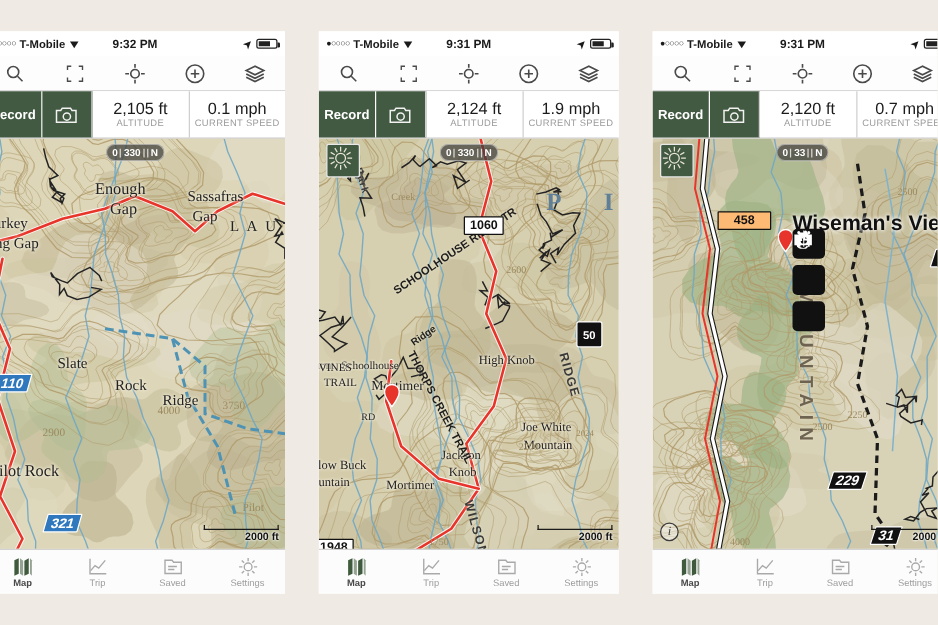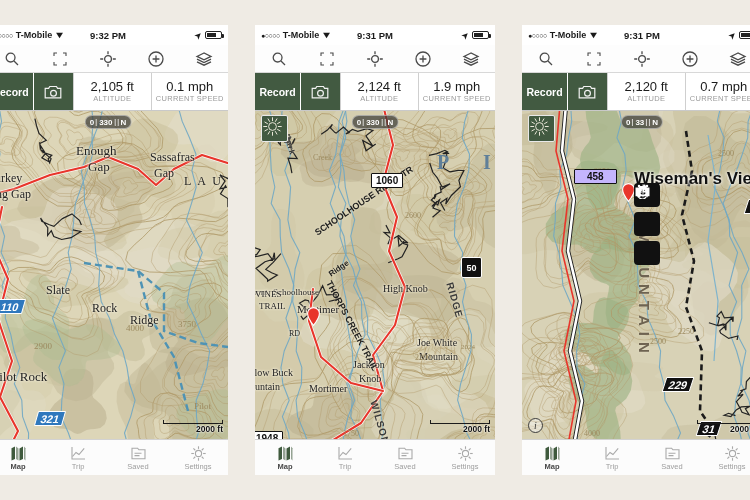--- a/index.html
+++ b/index.html
@@ -883,21 +883,21 @@
           <path d="M44 -6 L40 40 L52 88 L46 140 L58 190 L48 240 L60 290 L52 334" fill="none" stroke="#ffffff" stroke-width="2.6"></path>
           <path d="M38 -6 L34 40 L46 88 L40 140 L52 190 L42 240 L54 290 L46 334" fill="none" stroke="#e8352b" stroke-width="1.6"></path>
         </svg>
         <div style="position:absolute;left:112px;top:58px;font-size:17px;white-space:nowrap;pointer-events:none;color:#111;font-weight:bold;font-family:&quot;Liberation Sans&quot;,sans-serif;text-shadow:0 0 4px #fff,0 0 3px #fff;">Wiseman's View</div>
         <div style="position:absolute;left:114px;top:120px;font-size:15px;white-space:nowrap;pointer-events:none;color:#6e6351;font-weight:bold;letter-spacing:6px;writing-mode:vertical-rl;text-shadow:0 0 3px #e3dcc4;">MOUNTAIN</div>
         <div style="position:absolute;left:196px;top:38px;font-size:8px;white-space:nowrap;pointer-events:none;color:#9c8a5f;font-family:&quot;Liberation Serif&quot;,serif;">2500</div>
         <div style="position:absolute;left:72px;top:56px;font-size:8px;white-space:nowrap;pointer-events:none;color:#9c8a5f;font-family:&quot;Liberation Serif&quot;,serif;">2250</div>
         <div style="position:absolute;left:156px;top:216px;font-size:8px;white-space:nowrap;pointer-events:none;color:#9c8a5f;font-family:&quot;Liberation Serif&quot;,serif;">2250</div>
         <div style="position:absolute;left:128px;top:226px;font-size:8px;white-space:nowrap;pointer-events:none;color:#9c8a5f;font-family:&quot;Liberation Serif&quot;,serif;">2500</div>
         <div style="position:absolute;left:62px;top:318px;font-size:8px;white-space:nowrap;pointer-events:none;color:#9c8a5f;font-family:&quot;Liberation Serif&quot;,serif;">4000</div>
-        <div style="position:absolute;left:52px;top:58px;font-size:11px;font-weight:bold;display:flex;align-items:center;justify-content:center;padding:1px 12px;min-width:20px;height:15px;background:#c4b5fd;color:#111;border:1.3px solid #111;font-size:10px;border-radius:1px;">458</div>
+        <div style="position:absolute;left:52px;top:58px;font-size:11px;font-weight:bold;display:flex;align-items:center;justify-content:center;padding:1px 12px;min-width:20px;height:15px;background:#fdba74;color:#111;border:1.3px solid #111;font-size:10px;border-radius:1px;">458</div>
         <div style="position:absolute;left:142px;top:266px;font-size:11px;font-weight:bold;display:flex;align-items:center;justify-content:center;padding:1px 4px;min-width:20px;height:15px;background:#111;color:#fff;border:1.2px solid #fff;transform:skewX(-18deg);border-radius:1px;">229</div>
         <div style="position:absolute;left:176px;top:310px;font-size:11px;font-weight:bold;display:flex;align-items:center;justify-content:center;padding:1px 4px;min-width:20px;height:15px;background:#111;color:#fff;border:1.2px solid #fff;transform:skewX(-18deg);border-radius:1px;">31</div>
         <div style="position:absolute;left:224px;top:88px;font-size:11px;font-weight:bold;display:flex;align-items:center;justify-content:center;padding:1px 4px;min-width:20px;height:15px;background:#111;color:#fff;border:1.2px solid #fff;transform:skewX(-18deg);border-radius:1px;">2</div>
         <div class="pin" style="left:100px;top:72px;position:absolute;">
           <svg width="13" height="19" viewBox="0 0 13 19">
             <path d="M6.5 0.6C3.2.6.6 3.2.6 6.4c0 4.3 5.9 12 5.9 12s5.9-7.7 5.9-12C12.4 3.2 9.8.6 6.5.6z" fill="#e8352b" stroke="#fff" stroke-width="1.1"></path>
           </svg>
         </div>
         <div class="poi-stack" style="left:112px;top:72px;">
           <div class="poi" title="Viewpoint">

